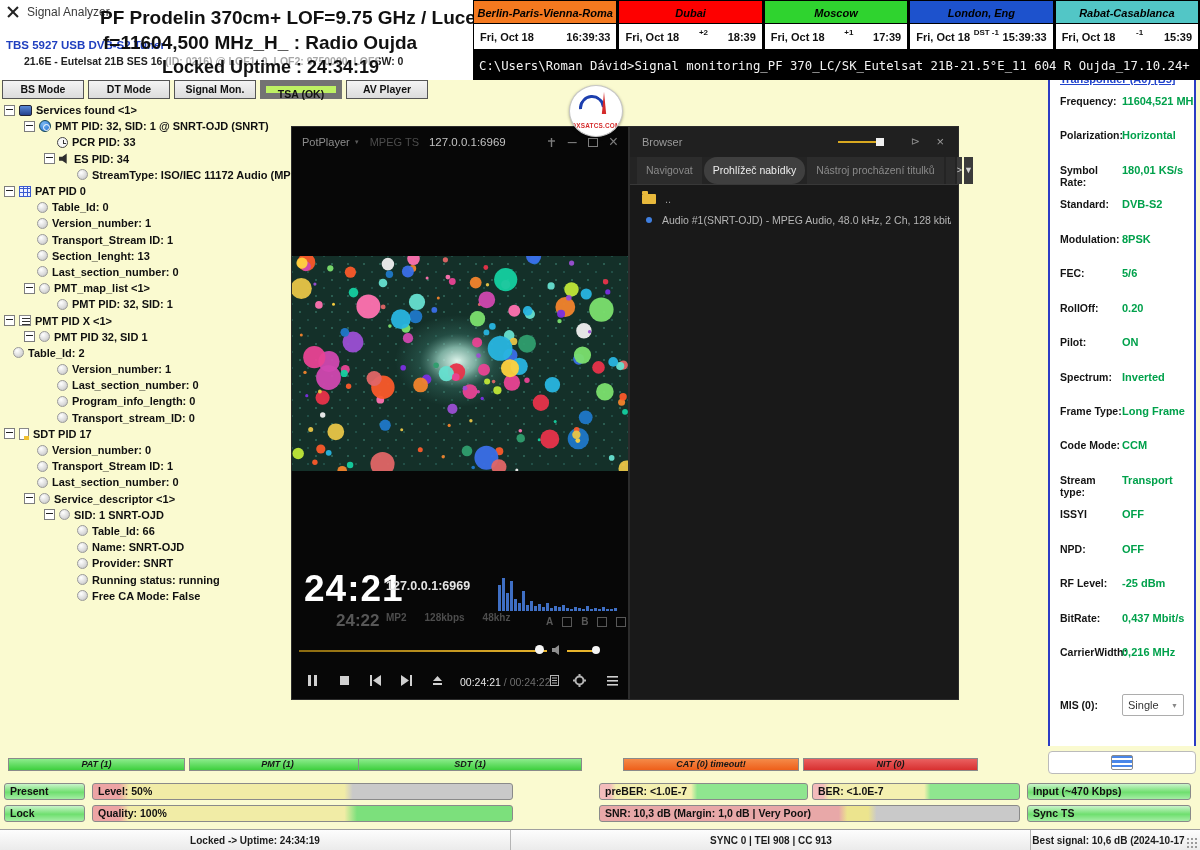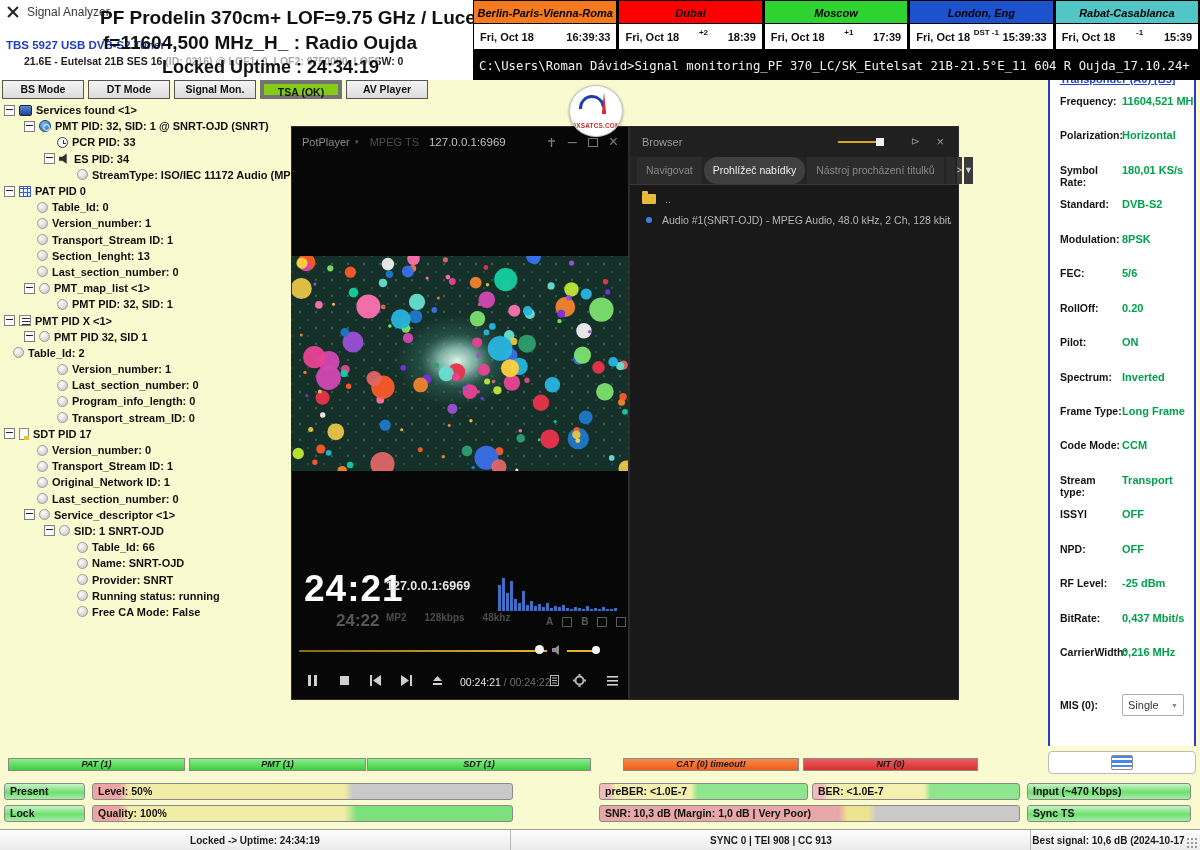--- a/index.html
+++ b/index.html
@@ -26,21 +26,21 @@
               display:flex;align-items:center;justify-content:space-between;padding:0 6px;font-weight:700;font-size:11px;}
   .c-off{font-size:8px;transform:translateY(-4px);font-weight:700;}
   
   #console{position:absolute;left:473px;top:52px;width:727px;height:28px;background:#000;box-sizing:border-box;
            padding:4px 0 0 6px;}
   #console span{color:#f2f2f2;font-family:"DejaVu Sans Mono",monospace;font-size:12.3px;white-space:nowrap;}
   
   #tabs{position:absolute;left:2px;top:80px;display:flex;gap:4px;}
   .tabbtn{width:82px;height:19px;line-height:17px;text-align:center;font-size:10.5px;font-weight:700;
           background:linear-gradient(180deg,#f4f4f4,#dcdcdc);border:1px solid #555;box-sizing:border-box;cursor:pointer;}
-  .tabbtn.active{background:#84cc16;border:4px solid #737373;}
+  .tabbtn.active{background:#bef264;border:6px solid #737373;}
   
   #tree{position:absolute;left:0;top:102px;width:289px;}
   .trow{display:flex;align-items:center;height:16.2px;white-space:nowrap;}
   .tlabel{font-size:11px;font-weight:700;color:#101010;}
   .exp{width:9px;height:9px;border:1px solid #7d7d7d;background:#fff;margin-right:4px;position:relative;flex:none;}
   .exp::after{content:"";position:absolute;left:1px;right:1px;top:3px;height:1px;background:#222;}
   .nox{width:13px;flex:none;}
   .ico{display:inline-block;margin-right:4px;position:relative;flex:none;box-sizing:border-box;}
   .ico-dot{width:11px;height:11px;border-radius:50%;border:1px solid #9a9a9a;
            background:radial-gradient(circle at 35% 30%,#fff,#dadada 60%,#b5b5b5);}
@@ -345,25 +345,20 @@
       </div>
       <div class="trow" style="padding-left: 24px;">
         <div class="nox"></div>
         <span class="ico ico-dot"></span>
         <span class="tlabel">Version_number: 0</span>
       </div>
       <div class="trow" style="padding-left: 24px;">
         <div class="nox"></div>
         <span class="ico ico-dot"></span>
         <span class="tlabel">Transport_Stream ID: 1</span>
-      </div>
-      <div class="trow" style="padding-left: 24px;">
-        <div class="nox"></div>
-        <span class="ico ico-dot"></span>
-        <span class="tlabel">Original_Network ID: 1</span>
       </div>
       <div class="trow" style="padding-left: 24px;">
         <div class="nox"></div>
         <span class="ico ico-dot"></span>
         <span class="tlabel">Last_section_number: 0</span>
       </div>
       <div class="trow" style="padding-left: 24px;">
         <div class="exp"></div>
         <span class="ico ico-dot"></span>
         <span class="tlabel">Service_descriptor &lt;1&gt;</span>
@@ -805,21 +800,21 @@
       </div>
     </div>
   </div>
   <div id="tp-box">
       <div class="disk-icon"></div>
     </div>
 
   <div id="psi-row">
       <div class="psi ok" style="left: 8px; width: 177px;">PAT (1)</div>
       <div class="psi ok" style="left: 189px; width: 177px;">PMT (1)</div>
-      <div class="psi ok" style="left: 367px; width: 224px;">SDT (1)</div>
+      <div class="psi ok" style="left: 358px; width: 224px;">SDT (1)</div>
       <div class="psi warn" style="left: 623px; width: 176px;">CAT (0) timeout!</div>
       <div class="psi err" style="left: 803px; width: 175px;">NIT (0)</div>
     </div>
 
   <div id="meters">
     <div class="meter mg" id="m-present">Present</div>
     <div class="meter" id="m-level">Level: 50%</div>
     <div class="meter" id="m-preber">preBER: &lt;1.0E-7</div>
     <div class="meter" id="m-ber">BER: &lt;1.0E-7</div>
     <div class="meter mg" id="m-input">Input (~470 Kbps)</div>

